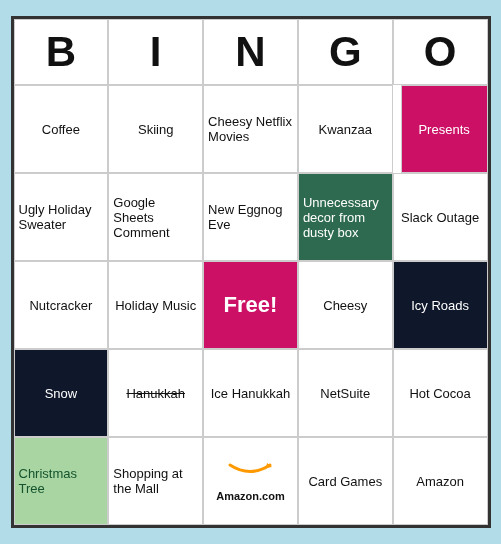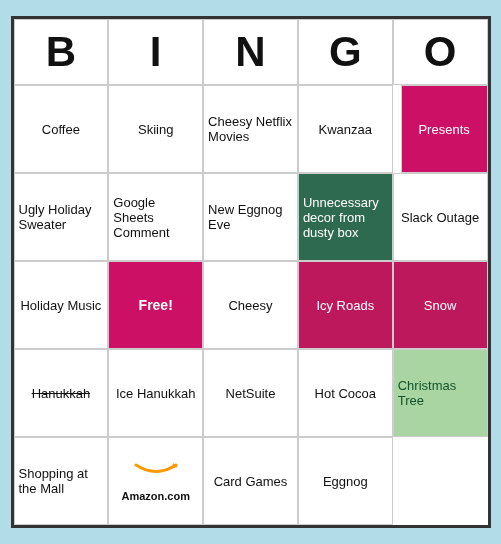--- a/index.html
+++ b/index.html
@@ -42,27 +42,27 @@
       align-items: center;
       text-align: left;
       padding: 0 4px;
       font-size: 13px;
       font-weight: 500;
       color: #111;
       background: white;
       position: relative;
     }
     .cell.pink { background: #cc1066; color: white; margin-left: 8px; }
-    .cell.teal { background: #be185d; color: white; }
+    .cell.teal { background: #0f172a; color: white; }
     .cell.dark-green { background: #2d6a4f; color: white; }
     .cell.light-green { background: #a8d5a2; color: #14532d; }
     .cell.free {
       background: #cc1066;
       color: white;
-      font-size: 14px;
+      font-size: 22px;
       font-weight: bold;
     }
     .amazon-cell {
       display: flex;
       flex-direction: column;
       align-items: center;
       justify-content: center;
     }
     .amazon-logo {
       font-size: 11px;
@@ -94,20 +94,21 @@
   <div class="cell">Coffee</div>
       <div class="cell">Skiing</div>
       <div class="cell">Cheesy Netflix Movies</div>
       <div class="cell">Kwanzaa</div>
       <div class="cell pink">Presents</div>
       <div class="cell">Ugly Holiday Sweater</div>
       <div class="cell">Google Sheets Comment</div>
       <div class="cell">New Eggnog Eve</div>
       <div class="cell dark-green">Unnecessary decor from dusty box</div>
       <div class="cell">Slack Outage</div>
+      <div class="cell">Nutcracker</div>
       <div class="cell">Holiday Music</div>
       <div class="cell free">Free!</div>
       <div class="cell">Cheesy</div>
       <div class="cell teal">Icy Roads</div>
       <div class="cell teal">Snow</div>
       <div class="cell">
         <span class="hanukkah-text">Hanukkah</span>
       </div>
       <div class="cell">Ice Hanukkah</div>
       <div class="cell">NetSuite</div>
@@ -115,15 +116,15 @@
       <div class="cell light-green">Christmas Tree</div>
       <div class="cell">Shopping at the Mall</div>
       <div class="cell amazon-cell">
         <div class="amazon-arrow"><svg width="50" height="18" viewBox="0 0 50 18">
             <path d="M5,5 Q25,18 45,5" stroke="#ff9900" stroke-width="3" fill="none" stroke-linecap="round"></path>
             <polygon points="42,3 47,7 41,8" fill="#ff9900"></polygon>
           </svg></div>
         <div class="amazon-logo">Amazon.com</div>
       </div>
       <div class="cell">Card Games</div>
-      <div class="cell">Eggnog</div>
+      <div class="cell">Amazon</div>
     </div>
 </div>
 
 </body></html>

